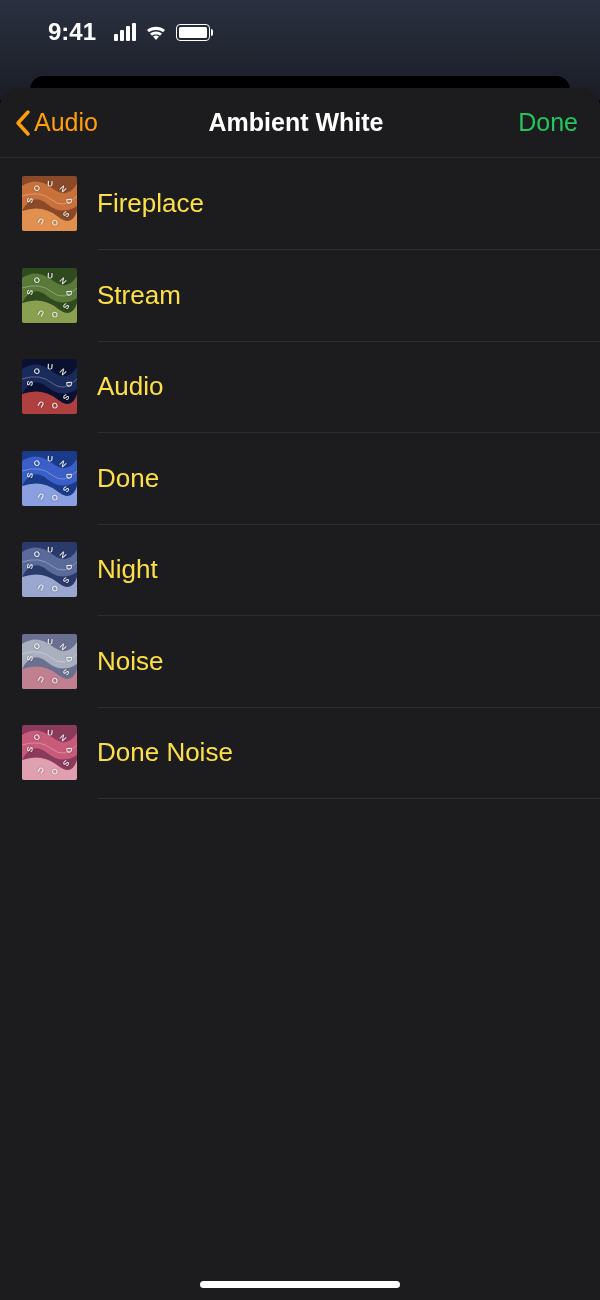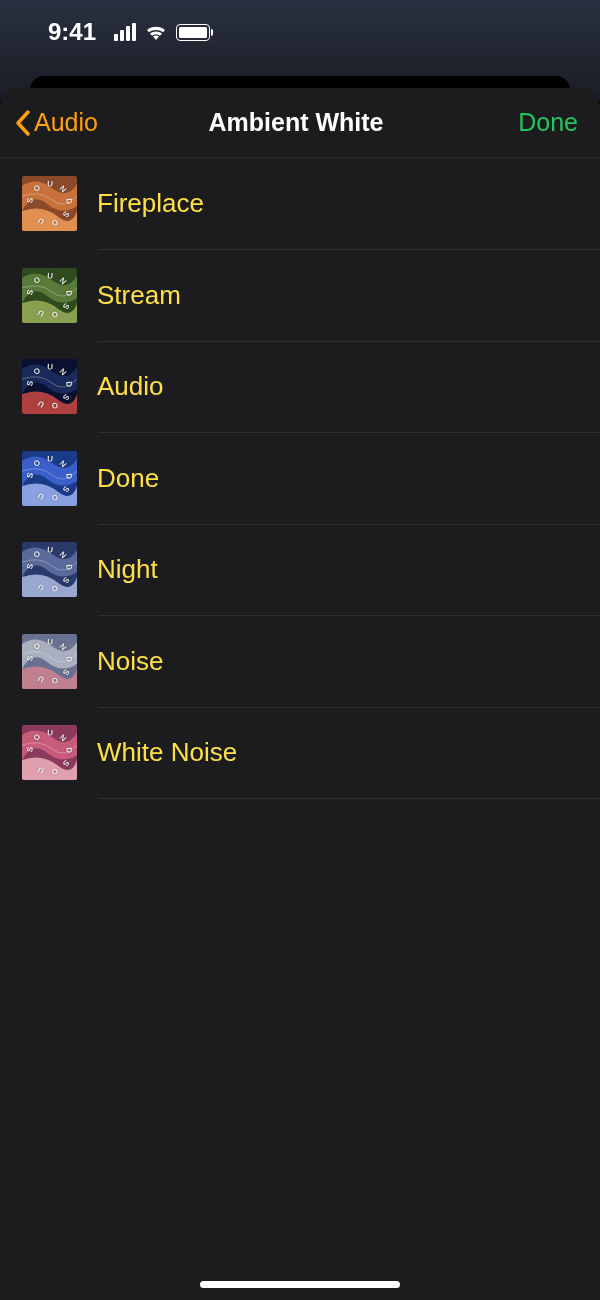--- a/index.html
+++ b/index.html
@@ -383,20 +383,20 @@
       <svg viewBox="0 0 55 55" style="position:absolute;inset:0;">
         <defs>
           <path id="circ6" d="M 27.5 27.5 m -17 0 a 17 17 0 1 1 34 0 a 17 17 0 1 1 -34 0"></path>
         </defs>
         <text font-size="8" font-weight="700" fill="rgba(255,255,255,0.85)" letter-spacing="2">
           <textPath href="#circ6" startOffset="0%">S O U N D S O U</textPath>
         </text>
       </svg>
     </div>
         </div>
-        <div class="sound-label">White Noise</div>
+        <div class="sound-label">Done Noise</div>
       </div>
       <div class="row-divider"></div>
     </div>
 
 </div>
 
 <div class="home-indicator"></div>
 
 </body></html>

